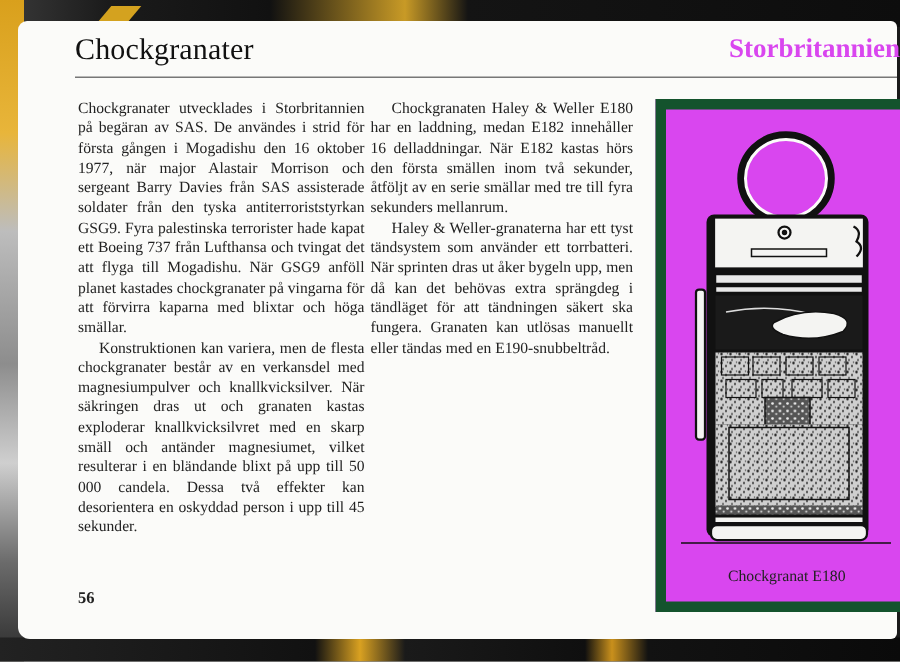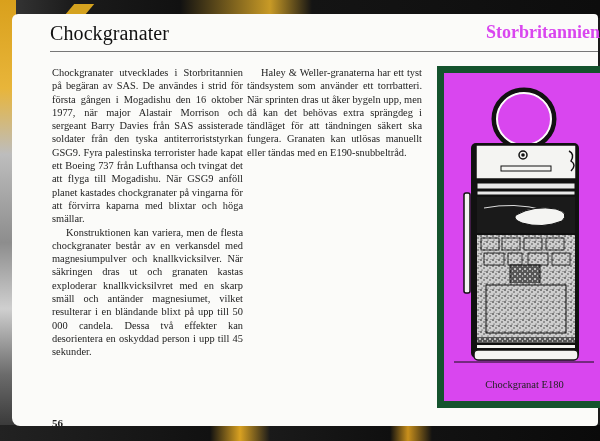--- a/index.html
+++ b/index.html
@@ -12,21 +12,21 @@
   .header{position:absolute;left:50px;top:22px;width:550px;height:28px;}
   .title{position:absolute;left:0;top:0;font-size:20px;font-weight:normal;color:#111;letter-spacing:0.1px;}
   .section{position:absolute;right:0;top:0;font-size:18px;font-weight:bold;color:#d946ef;}
   .rule{position:absolute;left:50px;top:51px;width:548px;height:1px;background:#777;}
   .col{position:absolute;font-size:10.4px;line-height:13.3px;color:#222;text-align:justify;hyphens:manual;}
   .col1{left:52px;top:66px;width:191px;}
   .col2{left:247px;top:66px;width:175px;}
   .col p{margin:0;text-indent:14px;}
   .col p.first{text-indent:0;font-family:Liberation Serif, serif;}
   .col1 p.first{text-indent:0;}
-  .pagenum{position:absolute;left:52px;top:417px;font-size:11px;font-weight:bold;color:#222;}
+  .pagenum{position:absolute;left:52px;top:393px;font-size:11px;font-weight:bold;color:#222;}
   .figure{position:absolute;left:437px;top:66px;width:161px;height:328px;border:7px solid #14532d;background:#d946ef;}
   .caption{position:absolute;left:0;top:306px;width:161px;text-align:center;font-size:10.5px;color:#222;}
   .figure svg{position:absolute;left:0;top:0;}
 </style>
 </head>
 <body>
 
 <div class="top-edge">
     <div class="top-stripe"></div>
   </div>
@@ -40,20 +40,21 @@
   <div class="section">Storbritannien</div>
 </div>
 <div class="rule"></div>
 
 <div class="col col1">
   <p class="first">Chockgranater utvecklades i Storbritan­nien på begäran av SAS. De användes i strid för första gången i Mogadishu den 16 oktober 1977, när major Alastair Morrison och sergeant Barry Davies från SAS assi­sterade soldater från den tyska antiterro­riststyrkan GSG9. Fyra palestinska terro­rister hade kapat ett Boeing 737 från Lufthansa och tvingat det att flyga till Mogadishu. När GSG9 anföll planet kas­tades chockgranater på vingarna för att förvirra kaparna med blixtar och höga smällar.</p>
   <p>Konstruktionen kan variera, men de flesta chockgranater består av en verkans­del med magnesiumpulver och knall­kvicksilver. När säkringen dras ut och gra­naten kastas exploderar knallkvicksilvret med en skarp smäll och antänder magne­siumet, vilket resulterar i en bländande blixt på upp till 50 000 candela. Dessa två effekter kan desorientera en oskyddad per­son i upp till 45 sekunder.</p>
 </div>
 
 <div class="col col2">
+  <p>Chockgranaten Haley &amp; Weller E180 har en laddning, medan E182 innehåller 16 delladdningar. När E182 kastas hörs den första smällen inom två sekunder, åtföljt av en serie smällar med tre till fyra sekunders mellanrum.</p>
   <p>Haley &amp; Weller-granaterna har ett tyst tändsystem som använder ett torrbatteri. När sprinten dras ut åker bygeln upp, men då kan det behövas extra sprängdeg i tändläget för att tändningen säkert ska fungera. Granaten kan utlösas manuellt eller tändas med en E190-snubbeltråd.</p>
 </div>
 
 <div class="pagenum">56</div>
 
 <div class="figure">
   <svg width="161" height="300" viewBox="0 0 161 300">
     <defs>
       <pattern id="speckle" width="6" height="6" patternUnits="userSpaceOnUse">
         <rect width="6" height="6" fill="#cfcfcf"></rect>

